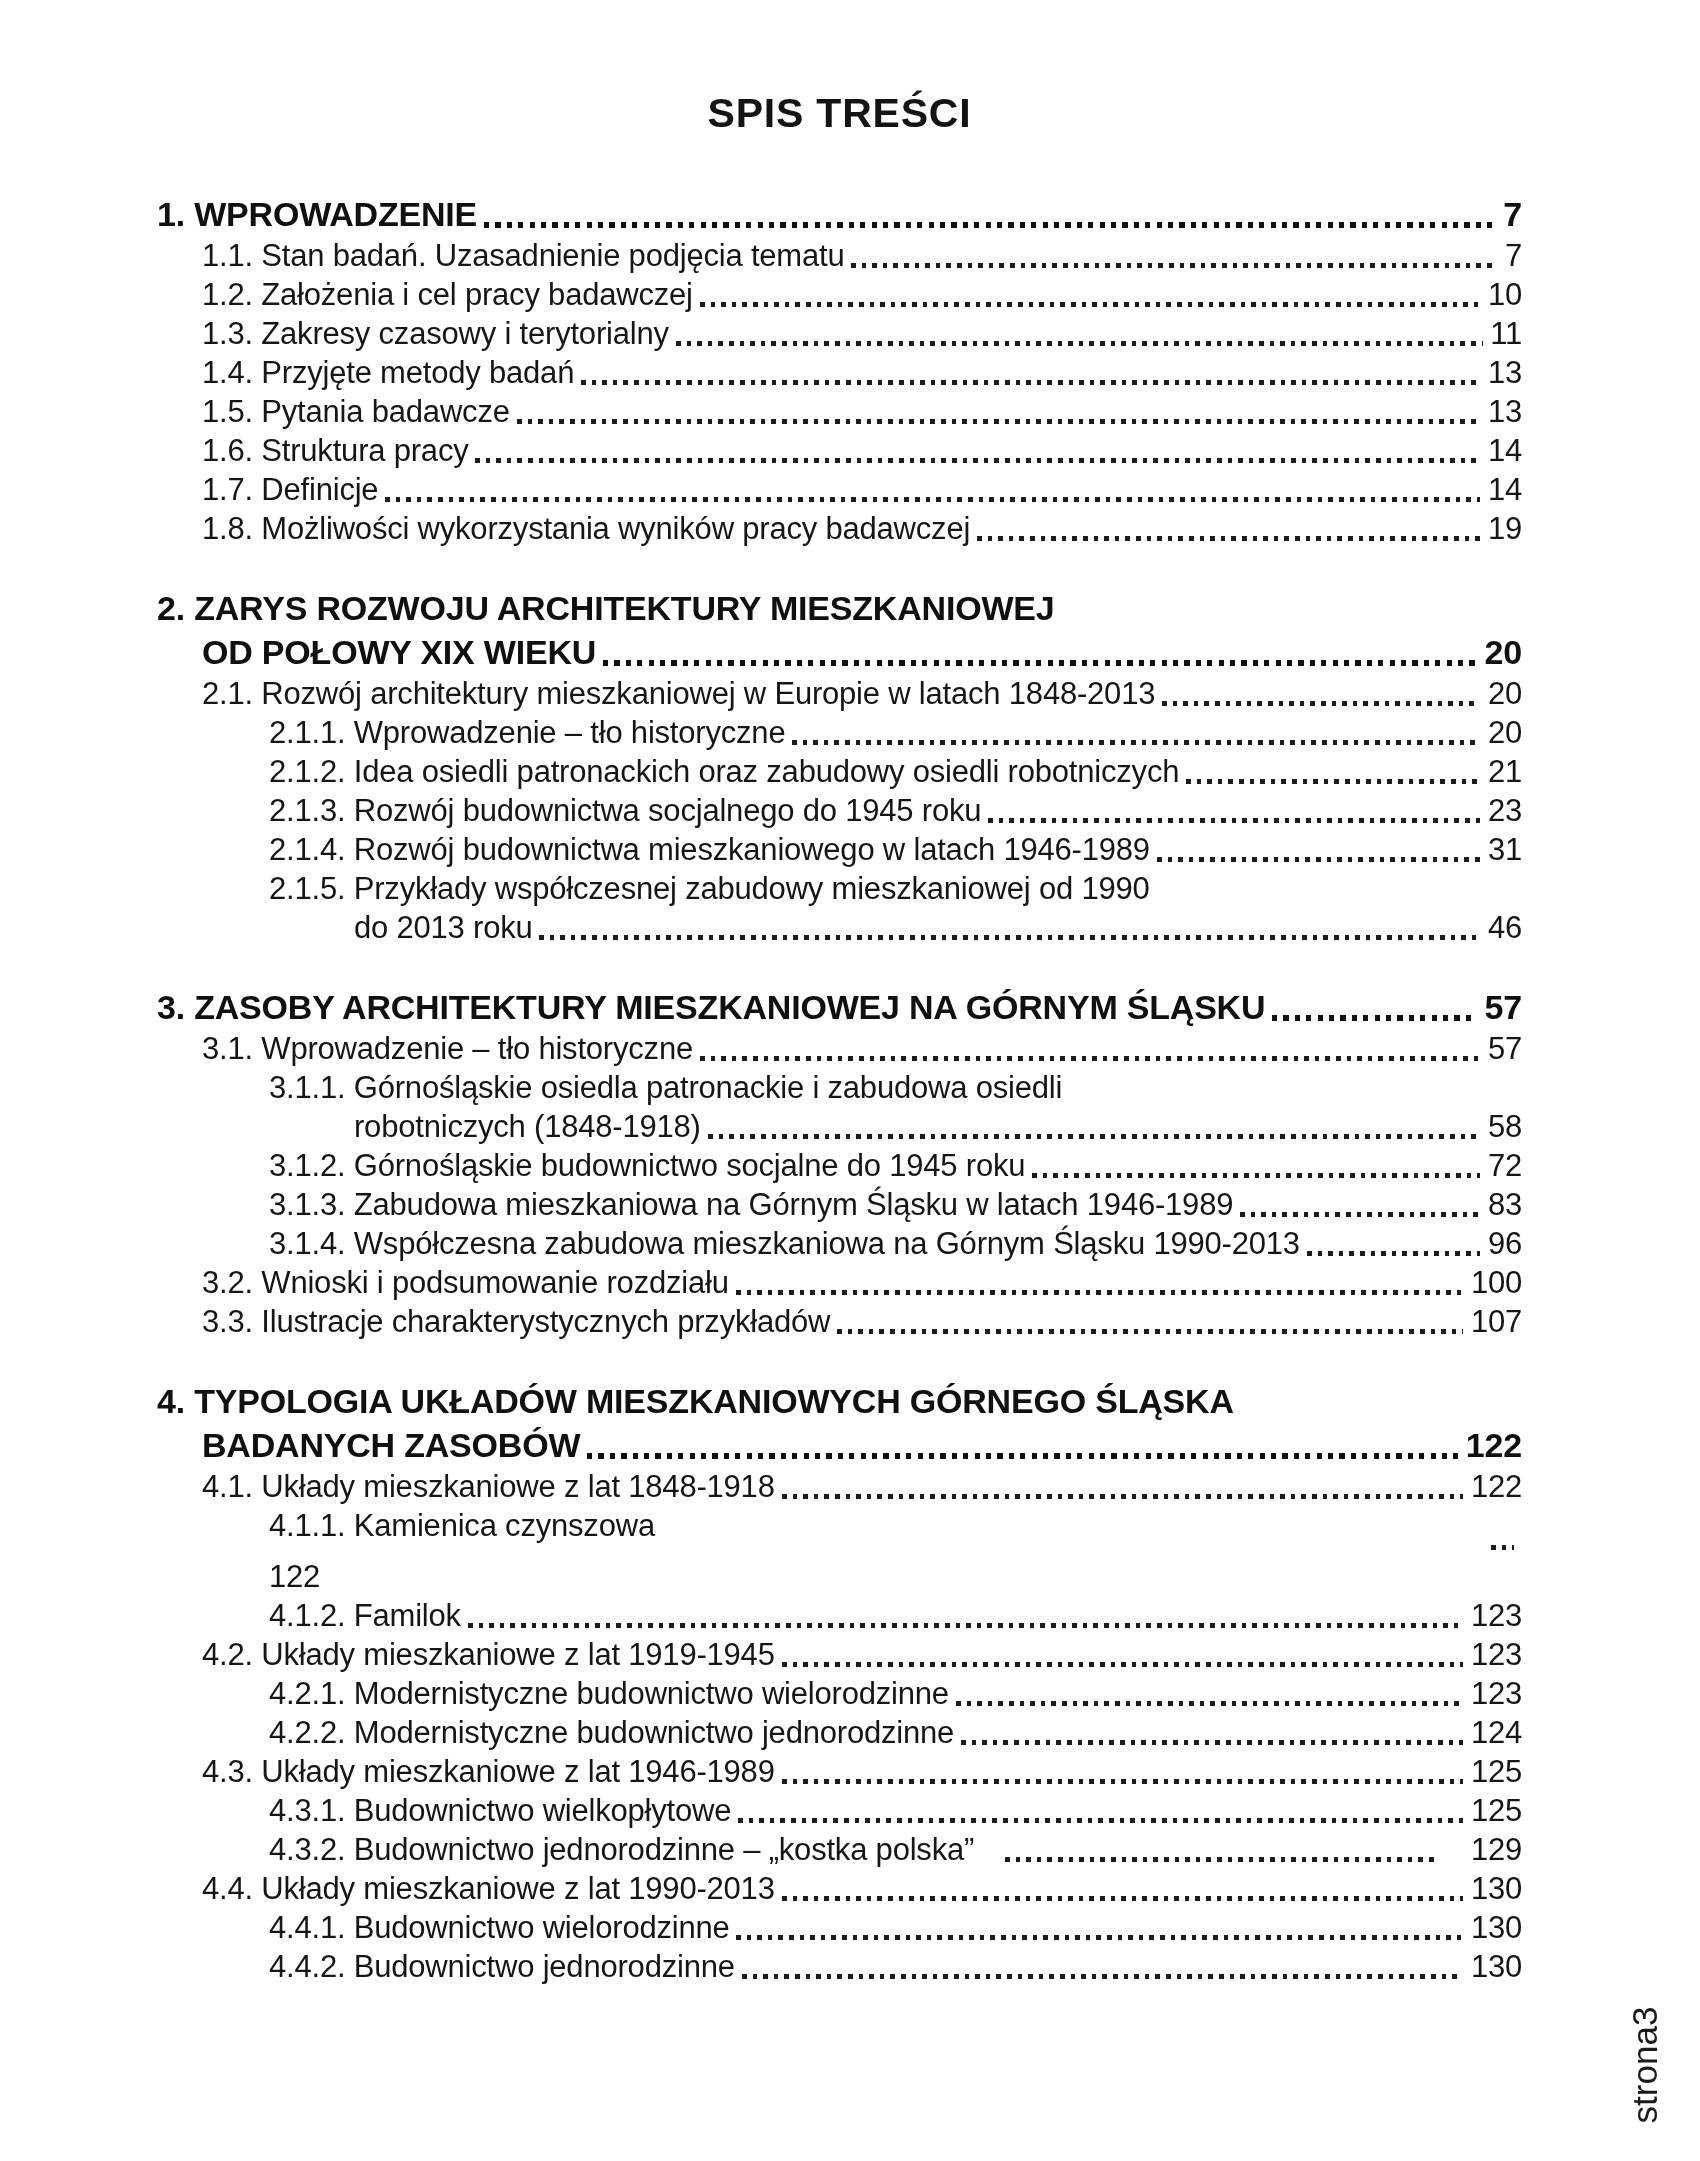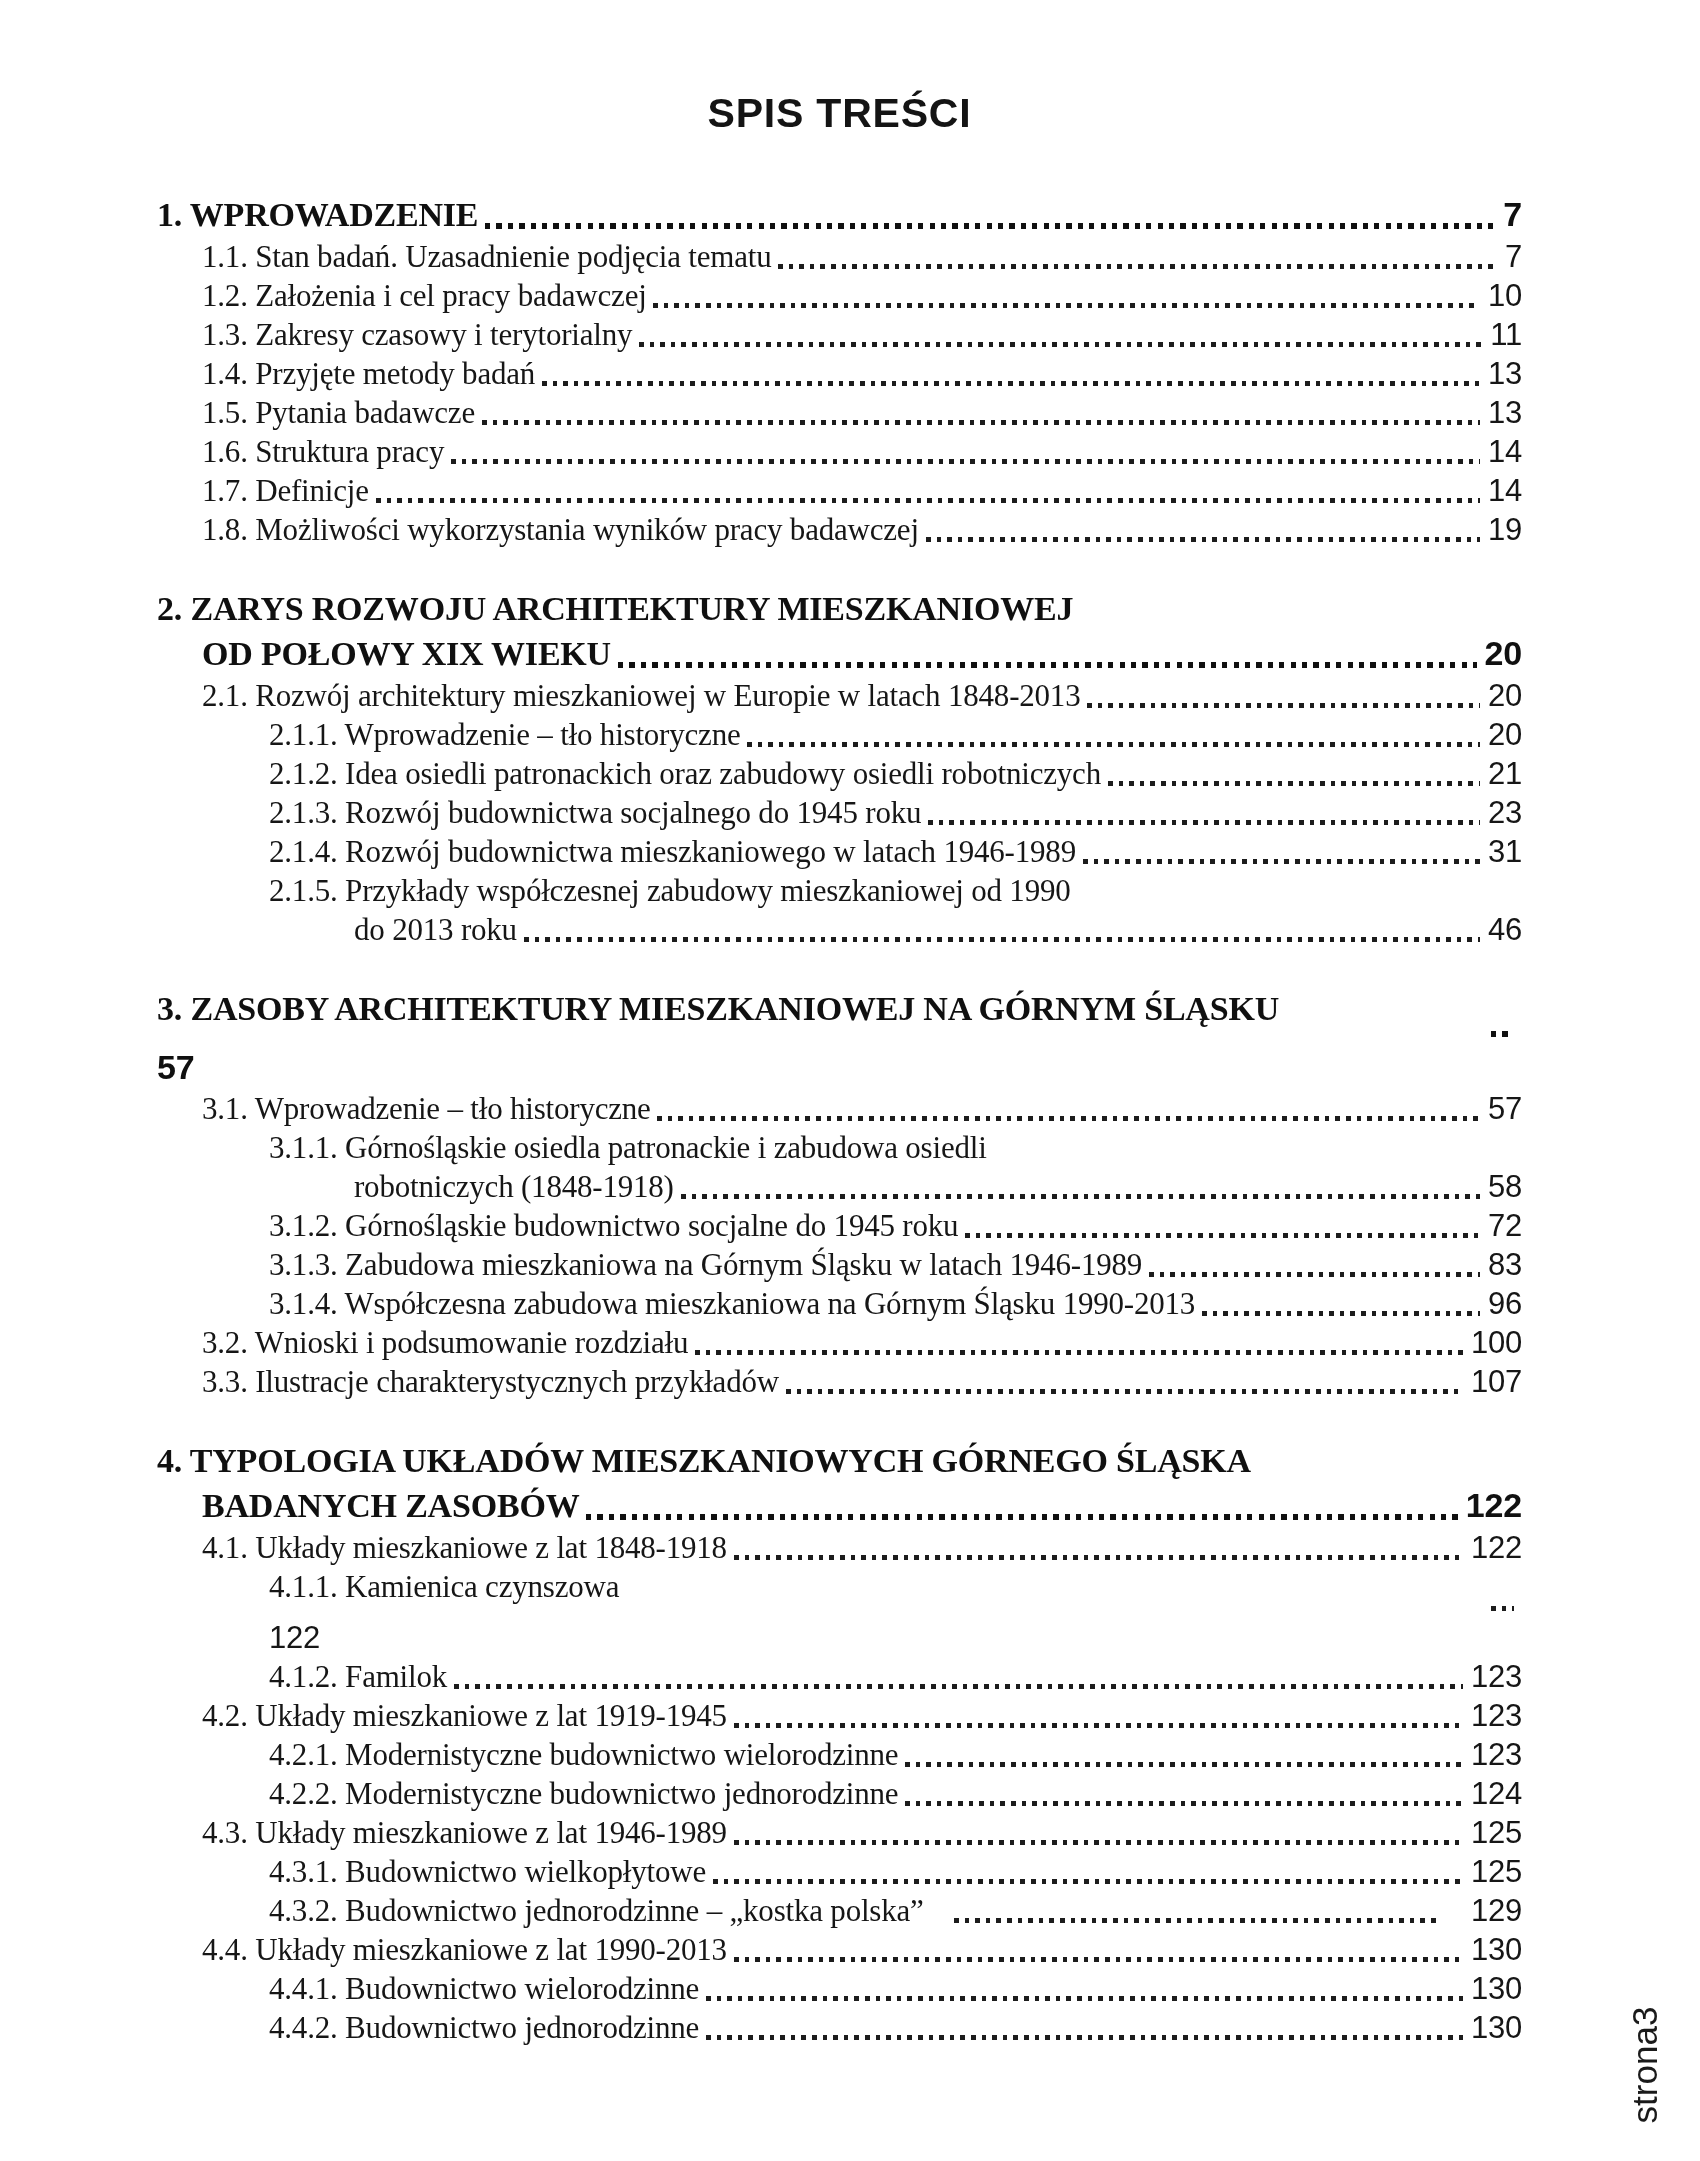--- a/index.html
+++ b/index.html
@@ -39,21 +39,21 @@
     letter-spacing:-0.2px;
     white-space:nowrap;
     color:#161616;
   }
   .toc-line.chapter{
     font-weight:bold;
     font-size:34px;
     line-height:44px;
     color:#101010;
   }
-  .t{white-space:pre-wrap;font-family:Liberation Serif, serif;}
+  .t{white-space:pre-wrap;}
   .leader{
     flex:1 1 auto;
     align-self:flex-end;
     height:5.3px;
     margin:0 7.6px 6.8px 6.8px;
     background-image:repeating-linear-gradient(90deg,#1c1c1c 0 4.6px,transparent 4.6px 10.6px);
     min-width:23px;
   }
   .chapter .leader{
     height:6px;
@@ -164,21 +164,21 @@
         </div>
         <div class="toc-line" style="padding-left: 112px;">
           <span class="t">2.1.5. Przykłady współczesnej zabudowy mieszkaniowej od 1990</span>
         </div>
         <div class="toc-line" style="padding-left: 197px;">
           <span class="t">do 2013 roku</span>
           <span class="leader"></span>
           <span class="pg">46</span>
         </div>
         <div class="section-gap"></div>
-        <div class="toc-line chapter" style="padding-left: 0px; flex-direction: column;">
+        <div class="toc-line chapter" style="padding-left: 0px;">
           <span class="t">3. ZASOBY ARCHITEKTURY MIESZKANIOWEJ NA GÓRNYM ŚLĄSKU</span>
           <span class="leader"></span>
           <span class="pg">57</span>
         </div>
         <div class="toc-line" style="padding-left: 45px;">
           <span class="t">3.1. Wprowadzenie – tło historyczne</span>
           <span class="leader"></span>
           <span class="pg">57</span>
         </div>
         <div class="toc-line" style="padding-left: 112px;">

